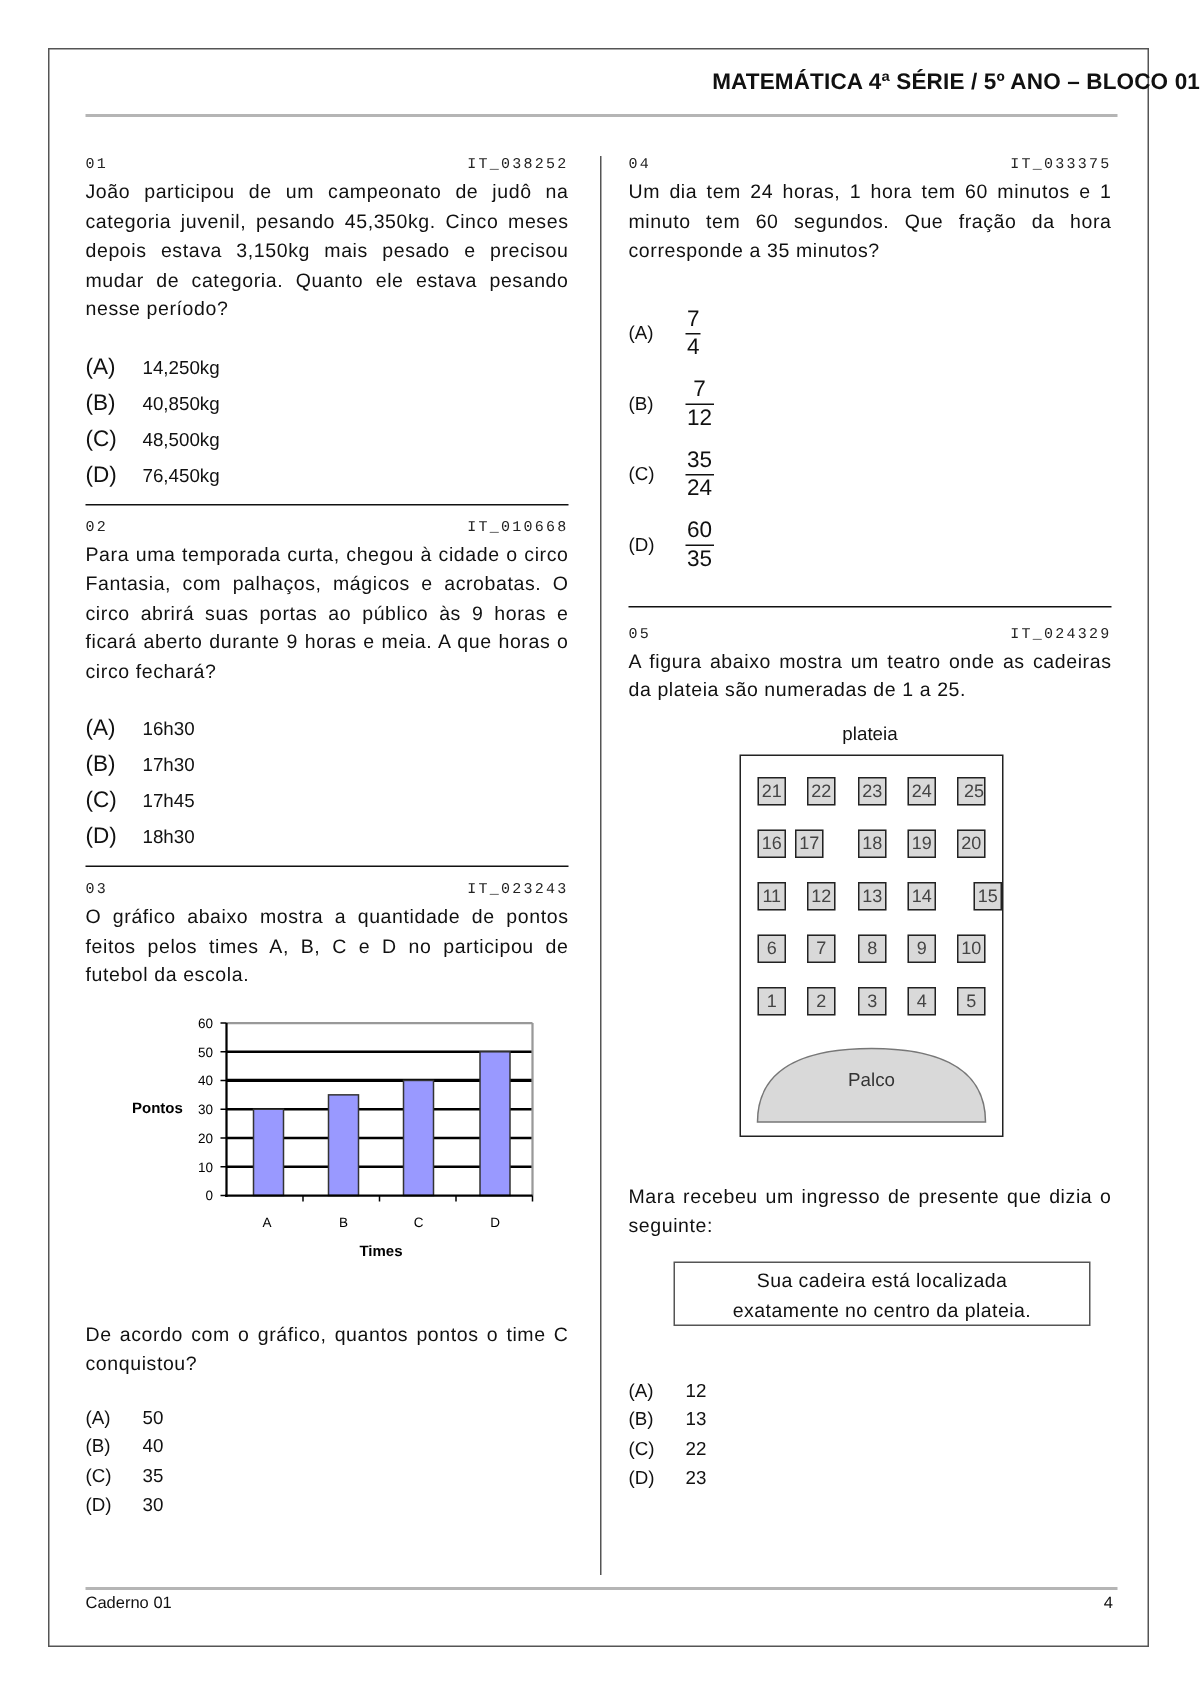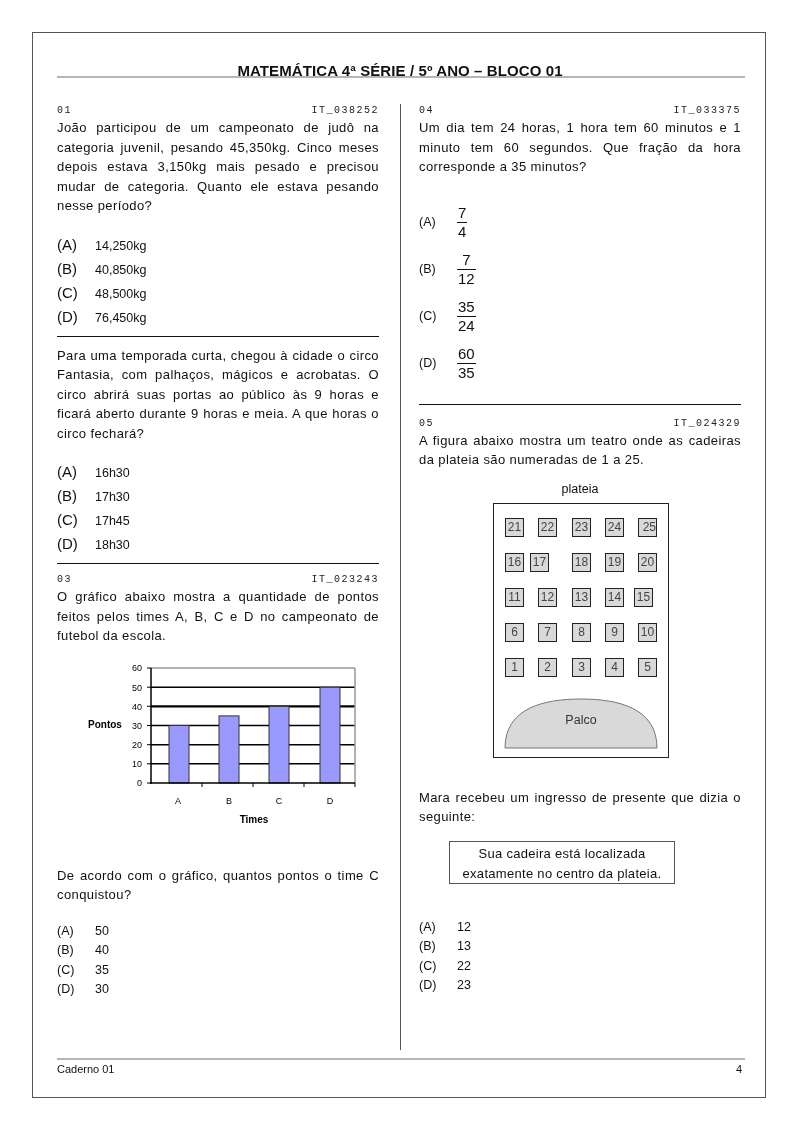--- a/index.html
+++ b/index.html
@@ -1,18 +1,18 @@
 <!DOCTYPE html>
 <html><head>
 <meta charset="utf-8">
 <style>
   html, body { margin: 0; padding: 0; background: #ffffff; }
   body { width: 800px; height: 1132px; position: relative; font-family: "Liberation Sans", sans-serif; color: #111; }
   .page-frame { position: absolute; left: 32px; top: 32px; width: 734px; height: 1066px; border: 1px solid #555; box-sizing: border-box; }
-  .title { position: absolute; left: 0; right: 0; top: 46px; text-align: center; font-weight: bold; font-size: 15px; letter-spacing: 0.1px; margin-top: 16px; }
+  .title { position: absolute; left: 0; right: 0; top: 46px; text-align: right; font-weight: bold; font-size: 15px; letter-spacing: 0.1px; }
   .title-rule { position: absolute; left: 57px; top: 76px; width: 688px; height: 0; border-top: 2px solid #b5b5b5; }
   .col-divider { position: absolute; left: 400px; top: 104px; width: 0; height: 946px; border-left: 1px solid #555; }
   .col { position: absolute; top: 104px; width: 322px; }
   .col-left { left: 57px; }
   .col-right { left: 419px; }
   .q-head { display: flex; justify-content: space-between; font-family: "Liberation Mono", monospace; font-size: 10px; letter-spacing: 1.5px; color: #222; height: 14px; line-height: 14px; }
   .q-text { font-size: 13px; line-height: 19.5px; text-align: justify; letter-spacing: 0.4px; margin: 0; }
   .options { list-style: none; margin: 0; padding: 0; }
   .opt { display: flex; align-items: baseline; font-size: 12.5px; }
   .opt-big .opt-letter { font-size: 15px; }
@@ -62,20 +62,24 @@
       <li class="opt opt-big" style="height:24px;">
           <span class="opt-letter">(D)</span>
           <span class="opt-value">76,450kg</span>
         </li>
     </ul>
   </div>
 
   <div class="sep" style="margin-top:4px;"></div>
 
   <div style="margin-top:9px;">
+    <div class="q-head">
+      <span>02</span>
+      <span>IT_010668</span>
+    </div>
     <p class="q-text">Para uma temporada curta, chegou à cidade o circo Fantasia, com palhaços, mágicos e acrobatas. O circo abrirá suas portas ao público às 9 horas e ficará aberto durante 9 horas e meia. A que horas o circo fechará?</p>
     <ul class="options" style="margin-top:20px;">
       <li class="opt opt-big" style="height:24px;">
           <span class="opt-letter">(A)</span>
           <span class="opt-value">16h30</span>
         </li>
       <li class="opt opt-big" style="height:24px;">
           <span class="opt-letter">(B)</span>
           <span class="opt-value">17h30</span>
         </li>
@@ -90,21 +94,21 @@
     </ul>
   </div>
 
   <div class="sep" style="margin-top:4px;"></div>
 
   <div style="margin-top:9px; position:relative;">
     <div class="q-head">
       <span>03</span>
       <span>IT_023243</span>
     </div>
-    <p class="q-text">O gráfico abaixo mostra a quantidade de pontos feitos pelos times A, B, C e D no campeonato de futebol da escola.</p>
+    <p class="q-text">O gráfico abaixo mostra a quantidade de pontos feitos pelos times A, B, C e D no participou de futebol da escola.</p>
 
     <div style="position:relative; height:206px; margin-top:14px;">
       <svg width="322" height="206" viewBox="0 0 322 206">
 
         <g>
           <line x1="94" y1="8" x2="298" y2="8" stroke="#999" stroke-width="1.5"></line>
           <line x1="94" y1="27.2" x2="298" y2="27.2" stroke="#000" stroke-width="1.6"></line>
           <line x1="94" y1="46.3" x2="298" y2="46.3" stroke="#000" stroke-width="2.2"></line>
           <line x1="94" y1="65.5" x2="298" y2="65.5" stroke="#000" stroke-width="1.6"></line>
           <line x1="94" y1="84.7" x2="298" y2="84.7" stroke="#000" stroke-width="1.6"></line>
@@ -237,21 +241,21 @@
           <div class="seat" style="left:11px; top:49px;">16</div>
           <div class="seat" style="left:36px; top:49px;">17</div>
           <div class="seat" style="left:78px; top:49px;">18</div>
           <div class="seat" style="left:111px; top:49px;">19</div>
           <div class="seat" style="left:144px; top:49px;">20</div>
 
           <div class="seat" style="left:11px; top:84px;">11</div>
           <div class="seat" style="left:44px; top:84px;">12</div>
           <div class="seat" style="left:78px; top:84px;">13</div>
           <div class="seat" style="left:111px; top:84px;">14</div>
-          <div class="seat" style="left:140px; top:84px;">15</div>
+          <div class="seat" style="left:155px; top:84px;">15</div>
 
           <div class="seat" style="left:11px; top:119px;">6</div>
           <div class="seat" style="left:44px; top:119px;">7</div>
           <div class="seat" style="left:78px; top:119px;">8</div>
           <div class="seat" style="left:111px; top:119px;">9</div>
           <div class="seat" style="left:144px; top:119px;">10</div>
 
           <div class="seat" style="left:11px; top:154px;">1</div>
           <div class="seat" style="left:44px; top:154px;">2</div>
           <div class="seat" style="left:78px; top:154px;">3</div>
@@ -261,21 +265,21 @@
         <svg style="position:absolute; left:10px; top:194px;" width="154" height="52" viewBox="0 0 154 52">
           <path d="M1,50 C1,10 40,1 77,1 C114,1 153,10 153,50 Z" fill="#d9d9d9" stroke="#777" stroke-width="1"></path>
         </svg>
         <div style="position:absolute; left:0; right:0; top:209px; text-align:center; font-size:12.5px; color:#333;">Palco</div>
       </div>
     </div>
 
     <p class="q-text" style="margin-top:-14px;">Mara recebeu um ingresso de presente que dizia o seguinte:</p>
 
     <div style="position:relative; height:60px; margin-top:14px;">
-      <div class="ticket" style="left:30px; top:0; width:226px; height:43px;">
+      <div class="ticket" style="left:30px; top:0; width:278px; height:43px;">
         <div>Sua cadeira está localizada</div>
         <div>exatamente no centro da plateia.</div>
       </div>
     </div>
 
     <ul class="options" style="margin-top:19px;">
       <li class="opt" style="height:19.5px;">
           <span class="opt-letter">(A)</span>
           <span class="opt-value">12</span>
         </li>

